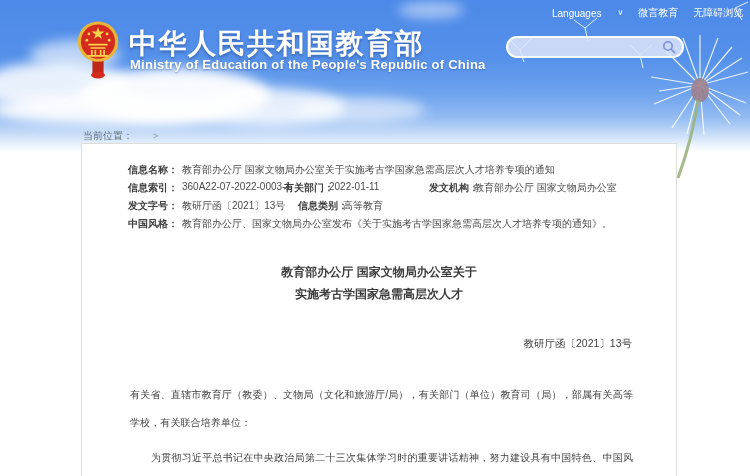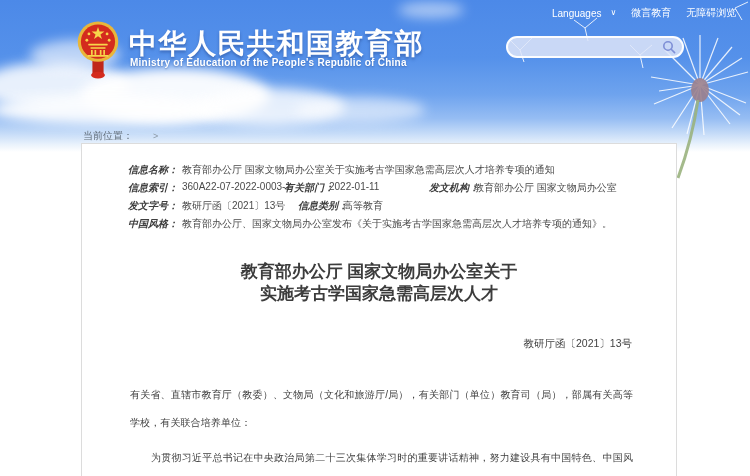--- a/index.html
+++ b/index.html
@@ -28,30 +28,30 @@
   .emblem{position:absolute;left:77px;top:20px;width:42px;height:60px;}
 
   
   .site-title{
     position:absolute;left:129px;top:25px;
     font-size:28px;font-weight:bold;color:#ffffff;letter-spacing:1.5px;
     text-shadow:0 2px 3px rgba(35,70,140,.55);white-space:nowrap;
   }
   .site-subtitle{
     position:absolute;left:130px;top:57px;
-    font-size:10px;font-weight:bold;color:#ffffff;letter-spacing:.25px;
+    font-size:13px;font-weight:bold;color:#ffffff;letter-spacing:.25px;
     text-shadow:0 1px 2px rgba(35,70,140,.5);white-space:nowrap;
   }
 
   
   .topnav{
     position:absolute;left:552px;top:6px;display:flex;gap:15px;
     font-size:10px;color:#ffffff;align-items:center;white-space:nowrap;
   }
-  .topnav .item{cursor:pointer;display:flex;align-items:center;gap:9px;}
+  .topnav .item{cursor:pointer;display:flex;align-items:center;gap:16px;}
   .chev{font-size:8px;line-height:1;}
 
   
   .search{
     position:absolute;left:506px;top:36px;width:178px;height:22px;
     border-radius:12px;box-sizing:border-box;
     background:rgba(222,229,248,.85);
     border:2px solid rgba(255,255,255,.95);
     display:flex;align-items:center;padding:0 6px 0 10px;
   }
@@ -71,27 +71,27 @@
   }
   .breadcrumb .link{cursor:pointer;color:#5f6b77;margin-top:31px;}
   .breadcrumb .sep{color:#8a97a3;font-size:9px;}
 
   
   .card{
     position:absolute;left:81px;top:143px;width:596px;height:400px;
     background:#ffffff;border:1px solid #dcdcdc;box-sizing:border-box;
   }
   .meta-row{position:absolute;height:13px;font-size:10px;white-space:nowrap;}
-  .meta-row .lbl{position:absolute;font-weight:bold;color:#3e3e3e;font-style:italic;}
+  .meta-row .lbl{position:absolute;font-weight:bold;color:#3e3e3e;}
   .meta-row .val{position:absolute;color:#4a4a4a;}
   .r1{top:19px;} .r2{top:37px;} .r3{top:55px;} .r4{top:73px;}
 
   .doc-title{
     position:absolute;top:117px;left:0;width:100%;text-align:center;
-    font-size:17px;font-weight:bold;color:#3c3c3c;line-height:22px;
+    font-size:12px;font-weight:bold;color:#3c3c3c;line-height:22px;
   }
   .doc-number{
     position:absolute;top:193px;right:44px;
     font-size:10.5px;color:#3f3f3f;
   }
   .doc-body{
     position:absolute;top:230px;left:41px;width:517px;
     font-size:10px;color:#3f3f3f;line-height:28px;text-align:justify;
     letter-spacing:.1px;
   }

